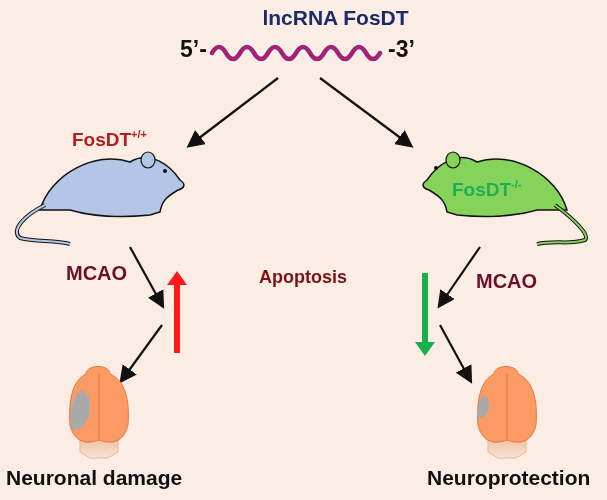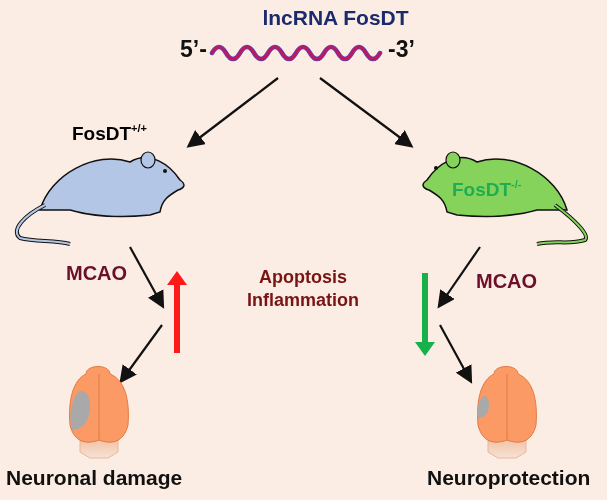--- a/index.html
+++ b/index.html
@@ -1,20 +1,20 @@
 <!DOCTYPE html>
 <html><head>
 <meta charset="utf-8">
 <style>
   html, body { margin: 0; padding: 0; }
   body { width: 607px; height: 500px; background: #fcede4; position: relative; overflow: hidden; font-family: "Liberation Sans", sans-serif; }
   .abs { position: absolute; }
   .title { left: 0; width: 607px; top: 6px; text-align: center; font-weight: bold; font-size: 21px; color: #1b2a6b; padding-left: 32px; }
   .prime { font-weight: bold; font-size: 23px; color: #111; top: 36px; }
-  .label-wt { left: 72px; top: 122px; font-weight: bold; font-size: 19px; color: #000000; }
+  .label-wt { left: 72px; top: 128px; font-weight: bold; font-size: 19px; color: #b91c1c; }
   .label-ko { left: 452px; top: 130px; font-weight: bold; font-size: 19px; color: #1fae52; margin-top: 48px; }
   sup { font-size: 11px; vertical-align: 8px; }
   .mcao { font-weight: bold; font-size: 20px; color: #6b0f2a; }
   .effects { left: 192px; top: 266px; width: 222px; text-align: center; font-weight: bold; font-size: 18px; line-height: 23px; color: #7a1414; }
   .outcome { font-weight: bold; font-size: 21px; color: #111; top: 466px; }
 </style>
 </head>
 <body>
 
 <div class="abs title">lncRNA FosDT</div>
@@ -86,17 +86,16 @@
 </svg>
 
 <div class="abs label-wt"><span>FosDT</span><sup>+/+</sup></div>
 <div class="abs label-ko"><span>FosDT</span><sup>-/-</sup></div>
 
 <div class="abs mcao" style="left:66px;top:262px;">MCAO</div>
 <div class="abs mcao" style="left:476px;top:270px;">MCAO</div>
 
 <div class="abs effects">
   <div>Apoptosis</div>
-  <div>Inflammation</div>
 </div>
 
 <div class="abs outcome" style="left:6px;">Neuronal damage</div>
 <div class="abs outcome" style="left:427px;">Neuroprotection</div>
 
 </body></html>

